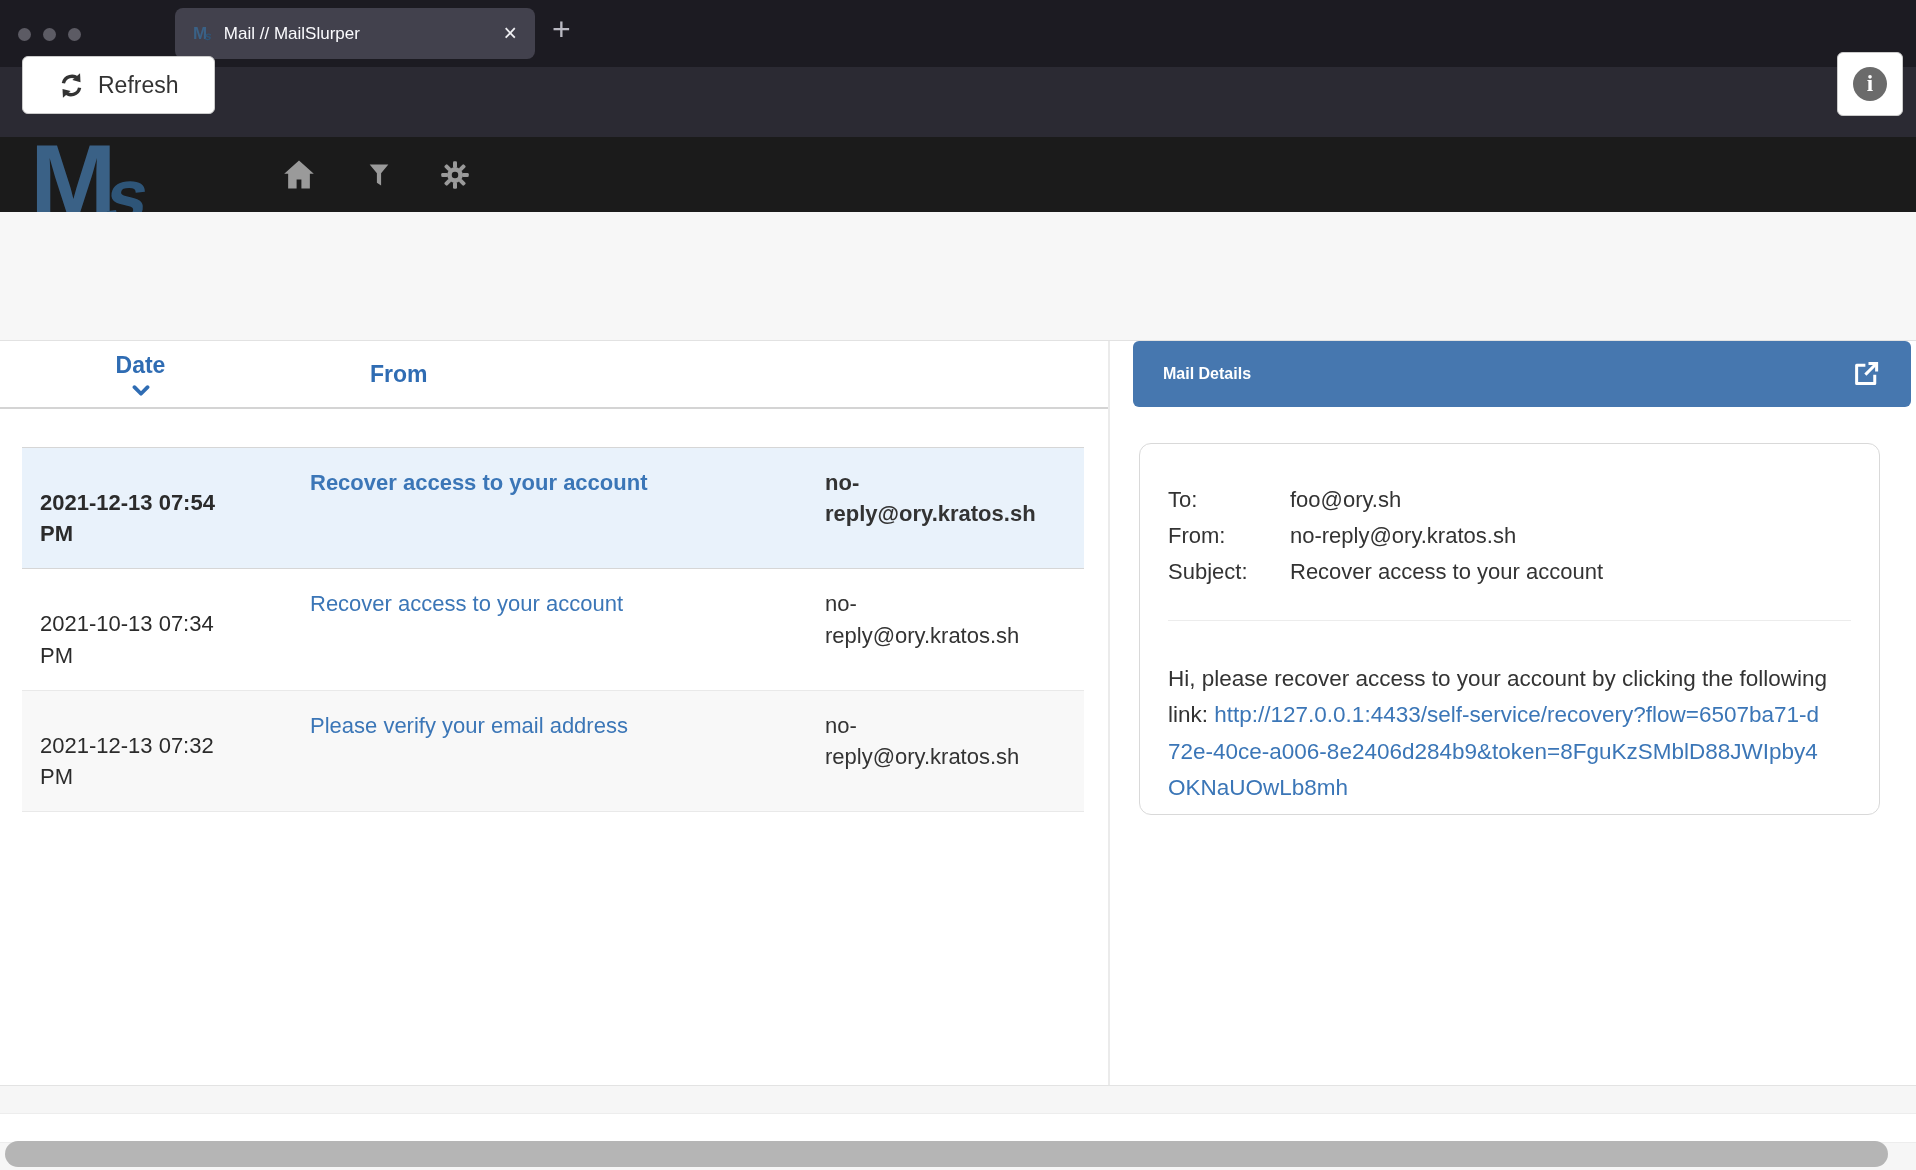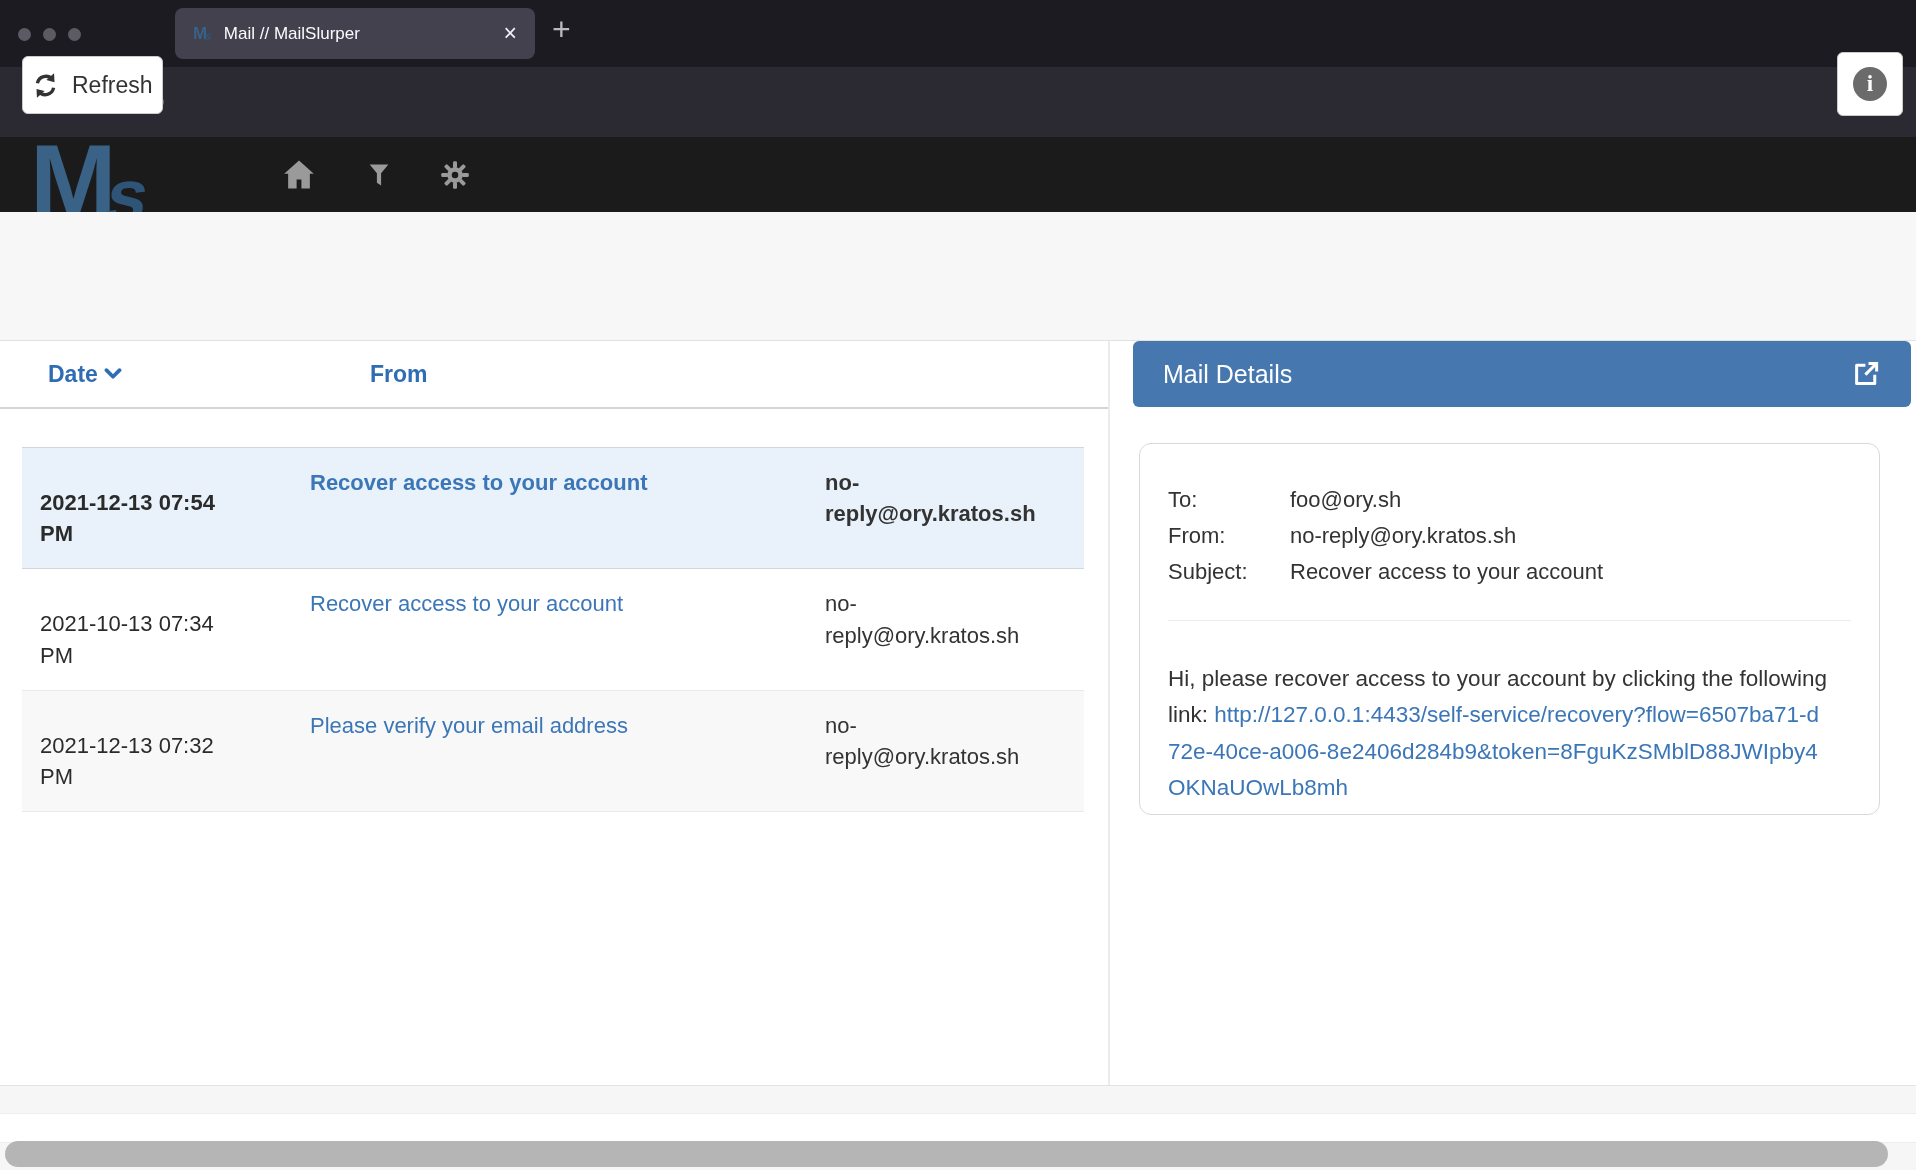--- a/index.html
+++ b/index.html
@@ -45,51 +45,51 @@
   .logo { position:absolute; left:30px; top:-8px; display:flex; align-items:flex-end; line-height:1; }
   .logo-m { font-weight:bold; font-size:104px; color:#3a6186; letter-spacing:-4px; }
   .logo-s { font-weight:bold; font-size:74px; color:#2e5578; margin-left:-6px; transform:skewX(-10deg); }
   .app-icon { position:absolute; top:0; height:75px; display:flex; align-items:center; }
   .app-home { left:282px; } .app-filter { left:365px; } .app-gear { left:440px; }
 
   
   .toolbar { position:absolute; left:0; top:212px; width:1916px; height:129px; background:#f7f7f7;
              border-bottom:1px solid #e2e2e2; }
   .btn { position:absolute; top:56px; height:58px; background:#fff; border:1px solid #cbcbcb; border-radius:6px;
-         display:flex; align-items:center; gap:13px; padding:0 9px; font-size:23px; color:#333; }
+         display:flex; align-items:center; gap:13px; padding:0 35px; font-size:23px; color:#333; }
   .btn-refresh { left:22px; }
   .btn-search { left:200px; }
   .btn-info { position:absolute; left:1837px; top:52px; width:66px; height:64px; background:#fff;
               border:1px solid #cbcbcb; border-radius:6px; display:flex; align-items:center; justify-content:center; }
   .info-circle { width:34px; height:34px; border-radius:50%; background:#6b6b6b; color:#fff;
                  display:flex; align-items:center; justify-content:center;
                  font-family:"Liberation Serif", serif; font-weight:bold; font-size:23px; }
 
   
   .list-head { position:absolute; left:0; top:341px; width:1110px; height:68px; border-bottom:2px solid #d4d4d4;
                display:flex; align-items:center; font-weight:bold; font-size:23px; color:#2f6cb3; background:#fff; }
-  .head-date { margin-left:48px; width:185px; display:flex; align-items:center; gap:6px; }
+  .head-date { margin-left:48px; width:185px; display:flex; align-items:center; gap:6px;flex-direction:column; }
   .head-subject { margin-left:98px; width:430px; }
   .head-from { margin-left:85px; width:215px; padding-left:52px; }
   .rows { position:absolute; left:22px; top:447px; width:1062px; }
   .row { display:flex; padding:19px 0 19px 18px; font-size:22px; line-height:1.42; color:#333;
          border-bottom:1px solid #e9e9e9; background:#fff; cursor:default; }
   .row.selected { background:#e9f2fb; border-top:1px solid #d6d6d6; border-bottom:1px solid #d6d6d6; font-weight:bold; }
   .row.striped { background:#f8f8f8; }
   .cell-date { width:185px; flex:none; margin-right:85px; color:#2b2b2b;margin-top:20px; }
   .cell-subject { width:430px; flex:none; margin-right:85px; }
   .cell-from { width:215px; flex:none; overflow-wrap:break-word; }
   .subject-link { color:#3b76b7; text-decoration:none; }
 
   .v-divider { position:absolute; left:1108px; top:341px; width:2px; height:772px; background:#ebebeb; }
 
   
   .panel-head { position:absolute; left:1133px; top:341px; width:778px; height:66px; background:#4677af;
                 border-radius:6px; color:#fff; display:flex; align-items:center; padding:0 30px; }
-  .panel-title { font-weight:normal; font-size:25px; }
+  .panel-title { font-weight:bold; font-size:16px; }
   .panel-head .ext { margin-left:auto; display:flex; }
   .card { position:absolute; left:1139px; top:443px; width:741px; height:372px; background:#fff;
           border:1px solid #d9d9d9; border-radius:12px; padding:38px 28px 0; font-size:22px; color:#333; }
   .meta-row { display:flex; line-height:36px; }
   .meta-label { width:122px; flex:none; }
   .card hr { border:none; border-top:1px solid #ececec; margin-top:30px; }
   .mail-body { margin-top:40px; width:662px; font-size:22.5px; line-height:1.62; }
   .mail-body a { color:#3b76b7; text-decoration:none; overflow-wrap:break-word; word-break:break-all; }
 
   

